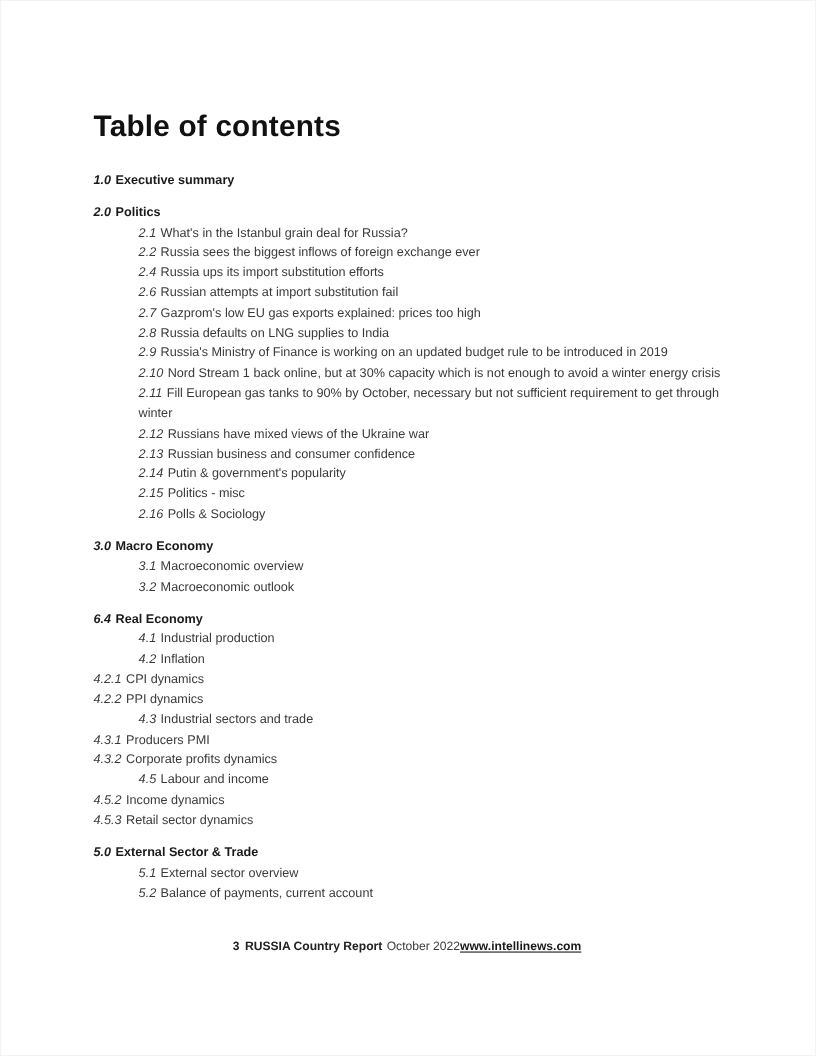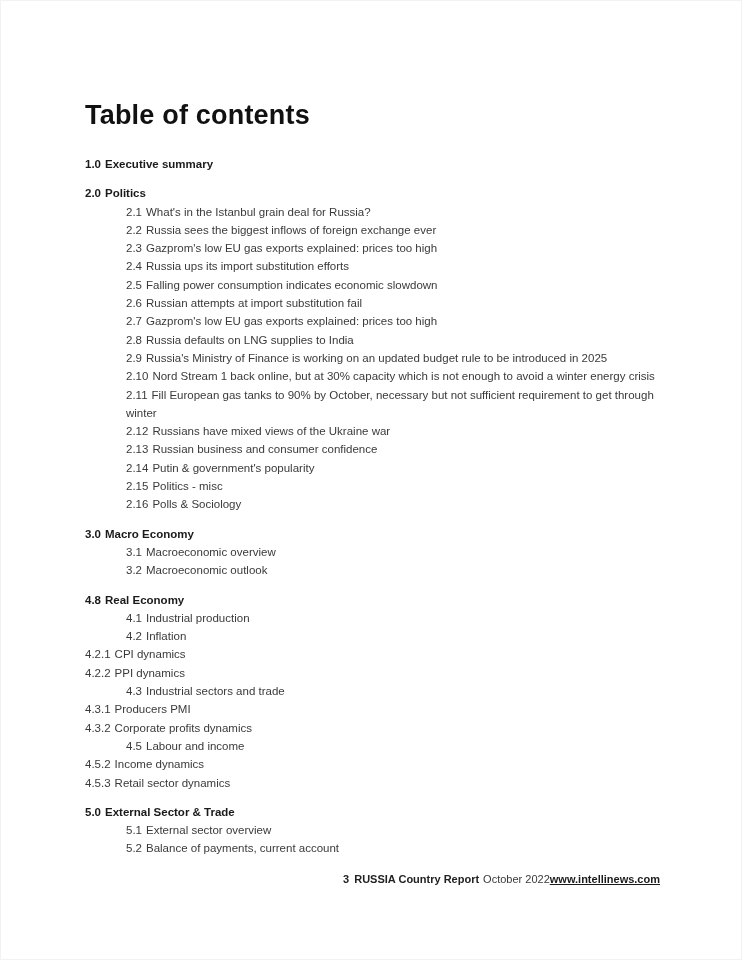--- a/index.html
+++ b/index.html
@@ -28,35 +28,35 @@
     font-weight: bold;
     color: #111111;
     letter-spacing: 0.2px;
   }
   .toc { }
   .toc-row {
     font-size: 11.5px;
     line-height: 18.3px;
     color: #3a3a3a;
   }
-  .toc-row .num { margin-right: 4px; }
+  .toc-row .num { margin-right: 4px; font-style: italic; }
   .toc-row.lvl0 {
     font-weight: bold;
     color: #1a1a1a;
     margin-top: 11px;
   }
   .toc-row.lvl1 { margin-left: 41px; max-width: 550px; }
   .toc-row.lvl2 { max-width: 525px; }
   .footer {
     position: absolute;
     left: 80px;
     right: 82px;
-    top: 873px;
+    top: 855px;
     display: flex;
-    justify-content: flex-end;
+    justify-content: center;
     align-items: baseline;
     font-size: 11px;
     color: #222222;
   }
   .footer-left { white-space: nowrap; }
   .footer-left .page-num { font-weight: bold; margin-right: 5px; }
   .footer-left .report-name { font-weight: bold; }
   .footer-left .report-date { font-weight: normal; color: #3a3a3a; margin-left: 4px; }
   .footer-link {
     font-weight: bold;
@@ -69,38 +69,36 @@
 <body>
 
 <div class="page">
   <div class="content">
     <h1 class="doc-title">Table of contents</h1>
     <div class="toc" id="toc">
         <div class="toc-row lvl0"><span class="num">1.0</span><span class="label">Executive summary</span></div>
         <div class="toc-row lvl0"><span class="num">2.0</span><span class="label">Politics</span></div>
         <div class="toc-row lvl1"><span class="num">2.1</span><span class="label">What's in the Istanbul grain deal for Russia?</span></div>
         <div class="toc-row lvl1"><span class="num">2.2</span><span class="label">Russia sees the biggest inflows of foreign exchange ever</span></div>
-        <div class="toc-row lvl1"><span class="num">2.3</span><span class="label">Gazprom's low EU gas exports explained: prices too high</span></div>
         <div class="toc-row lvl1"><span class="num">2.4</span><span class="label">Russia ups its import substitution efforts</span></div>
-        <div class="toc-row lvl1"><span class="num">2.5</span><span class="label">Falling power consumption indicates economic slowdown</span></div>
         <div class="toc-row lvl1"><span class="num">2.6</span><span class="label">Russian attempts at import substitution fail</span></div>
         <div class="toc-row lvl1"><span class="num">2.7</span><span class="label">Gazprom's low EU gas exports explained: prices too high</span></div>
         <div class="toc-row lvl1"><span class="num">2.8</span><span class="label">Russia defaults on LNG supplies to India</span></div>
-        <div class="toc-row lvl1"><span class="num">2.9</span><span class="label">Russia's Ministry of Finance is working on an updated budget rule to be introduced in 2025</span></div>
+        <div class="toc-row lvl1"><span class="num">2.9</span><span class="label">Russia's Ministry of Finance is working on an updated budget rule to be introduced in 2019</span></div>
         <div class="toc-row lvl1"><span class="num">2.10</span><span class="label">Nord Stream 1 back online, but at 30% capacity which is not enough to avoid a winter energy crisis</span></div>
         <div class="toc-row lvl1"><span class="num">2.11</span><span class="label">Fill European gas tanks to 90% by October, necessary but not sufficient requirement to get through winter</span></div>
         <div class="toc-row lvl1"><span class="num">2.12</span><span class="label">Russians have mixed views of the Ukraine war</span></div>
         <div class="toc-row lvl1"><span class="num">2.13</span><span class="label">Russian business and consumer confidence</span></div>
         <div class="toc-row lvl1"><span class="num">2.14</span><span class="label">Putin &amp; government's popularity</span></div>
         <div class="toc-row lvl1"><span class="num">2.15</span><span class="label">Politics - misc</span></div>
         <div class="toc-row lvl1"><span class="num">2.16</span><span class="label">Polls &amp; Sociology</span></div>
         <div class="toc-row lvl0"><span class="num">3.0</span><span class="label">Macro Economy</span></div>
         <div class="toc-row lvl1"><span class="num">3.1</span><span class="label">Macroeconomic overview</span></div>
         <div class="toc-row lvl1"><span class="num">3.2</span><span class="label">Macroeconomic outlook</span></div>
-        <div class="toc-row lvl0"><span class="num">4.8</span><span class="label">Real Economy</span></div>
+        <div class="toc-row lvl0"><span class="num">6.4</span><span class="label">Real Economy</span></div>
         <div class="toc-row lvl1"><span class="num">4.1</span><span class="label">Industrial production</span></div>
         <div class="toc-row lvl1"><span class="num">4.2</span><span class="label">Inflation</span></div>
         <div class="toc-row lvl2"><span class="num">4.2.1</span><span class="label">CPI dynamics</span></div>
         <div class="toc-row lvl2"><span class="num">4.2.2</span><span class="label">PPI dynamics</span></div>
         <div class="toc-row lvl1"><span class="num">4.3</span><span class="label">Industrial sectors and trade</span></div>
         <div class="toc-row lvl2"><span class="num">4.3.1</span><span class="label">Producers PMI</span></div>
         <div class="toc-row lvl2"><span class="num">4.3.2</span><span class="label">Corporate profits dynamics</span></div>
         <div class="toc-row lvl1"><span class="num">4.5</span><span class="label">Labour and income</span></div>
         <div class="toc-row lvl2"><span class="num">4.5.2</span><span class="label">Income dynamics</span></div>
         <div class="toc-row lvl2"><span class="num">4.5.3</span><span class="label">Retail sector dynamics</span></div>

